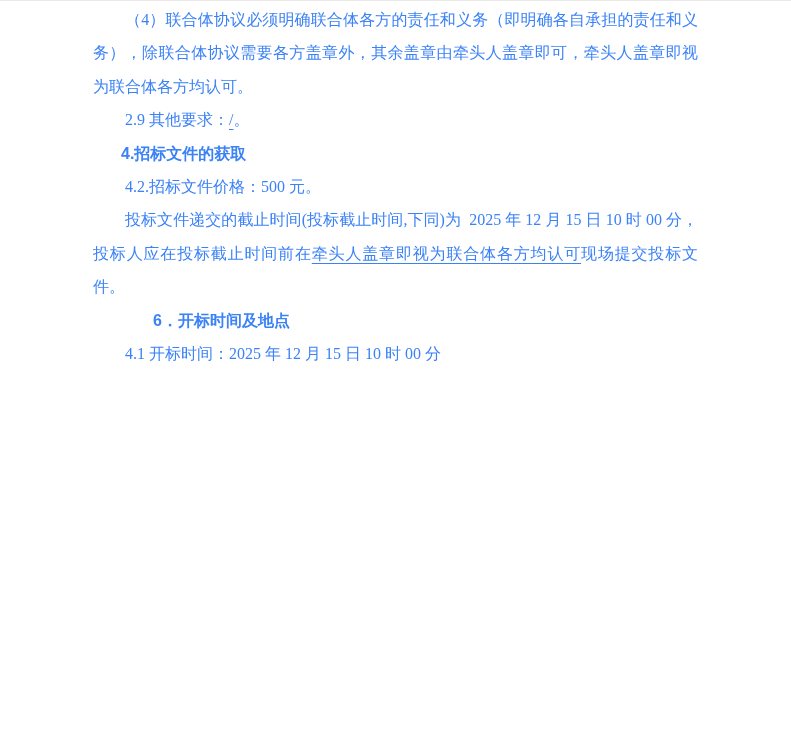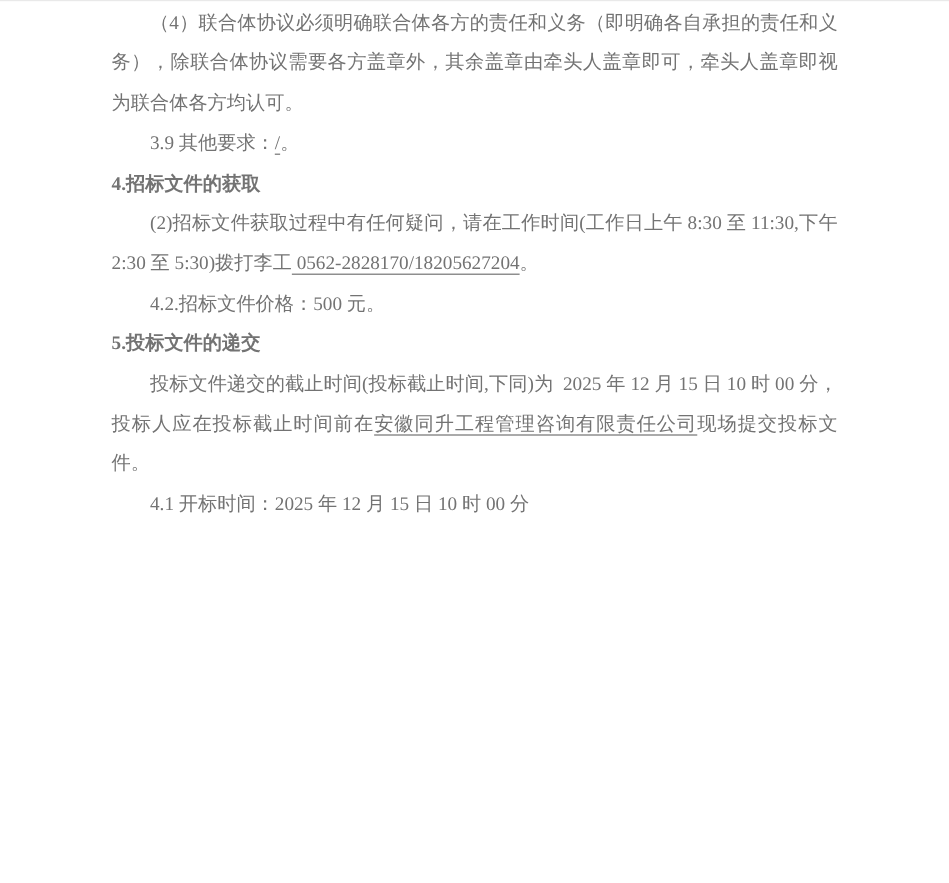--- a/index.html
+++ b/index.html
@@ -12,65 +12,65 @@
     height: 736px;
     overflow: hidden;
   }
   .page {
     box-sizing: border-box;
     width: 791px;
     height: 736px;
     padding: 2px 93px 0 93px;
     border-top: 1px solid #e9e9e9;
     background: #ffffff;
-    color: #737373;
+    color: #3b82f6;
     font-family: "Liberation Serif", "DejaVu Serif", serif;
     font-size: 16px;
     line-height: 33.4px;
     text-align: justify;
   }
   p.para {
     margin: 0;
     padding: 0;
     text-indent: 2em;
     word-break: break-word;
   }
   p.flush {
     text-indent: 0;
   }
   p.heading {
     font-weight: bold;
-    font-family: Liberation Serif, serif;
+    font-family: Liberation Sans, sans-serif;
+    margin-left: 28px;
   }
   .u {
     text-decoration: underline;
     text-underline-offset: 4px;
     text-decoration-thickness: 1px;
   }
 </style>
 </head>
 <body>
 
 <div class="page">
 
   <p class="para"><span>（4）联合体协议必须明确联合体各方的责任和义务（即明确各自承担的责任和义务），除联合体协议需要各方盖章外，其余盖章由牵头人盖章即可，牵头人盖章即视为联合体各方均认可。</span></p>
 
 
 
-  <p class="para"><span>3.9 其他要求：</span><span class="u">/</span><span>。</span></p>
+  <p class="para"><span>2.9 其他要求：</span><span class="u">/</span><span>。</span></p>
 
   <p class="para heading flush"><span>4.招标文件的获取</span></p>
 
 
 
 
-  <p class="para"><span>(2)招标文件获取过程中有任何疑问，请在工作时间(工作日上午 8:30 至 11:30,下午 2:30 至 5:30)拨打李工</span><span class="u"> 0562-2828170/18205627204</span><span>。</span></p>
 
   <p class="para"><span>4.2.招标文件价格：500 元。</span></p>
 
-  <p class="para heading flush"><span>5.投标文件的递交</span></p>
 
-  <p class="para"><span>投标文件递交的截止时间(投标截止时间,下同)为&nbsp; 2025 年 12 月 15 日 10 时 00 分，投标人应在投标截止时间前在</span><span class="u">安徽同升工程管理咨询有限责任公司</span><span>现场提交投标文件。</span></p>
+  <p class="para"><span>投标文件递交的截止时间(投标截止时间,下同)为&nbsp; 2025 年 12 月 15 日 10 时 00 分，投标人应在投标截止时间前在</span><span class="u">牵头人盖章即视为联合体各方均认可</span><span>现场提交投标文件。</span></p>
 
+  <p class="para heading"><span>6．开标时间及地点</span></p>
 
   <p class="para"><span>4.1 开标时间：2025 年 12 月 15 日 10 时 00 分</span></p>
 
 </div>
 
 </body></html>

